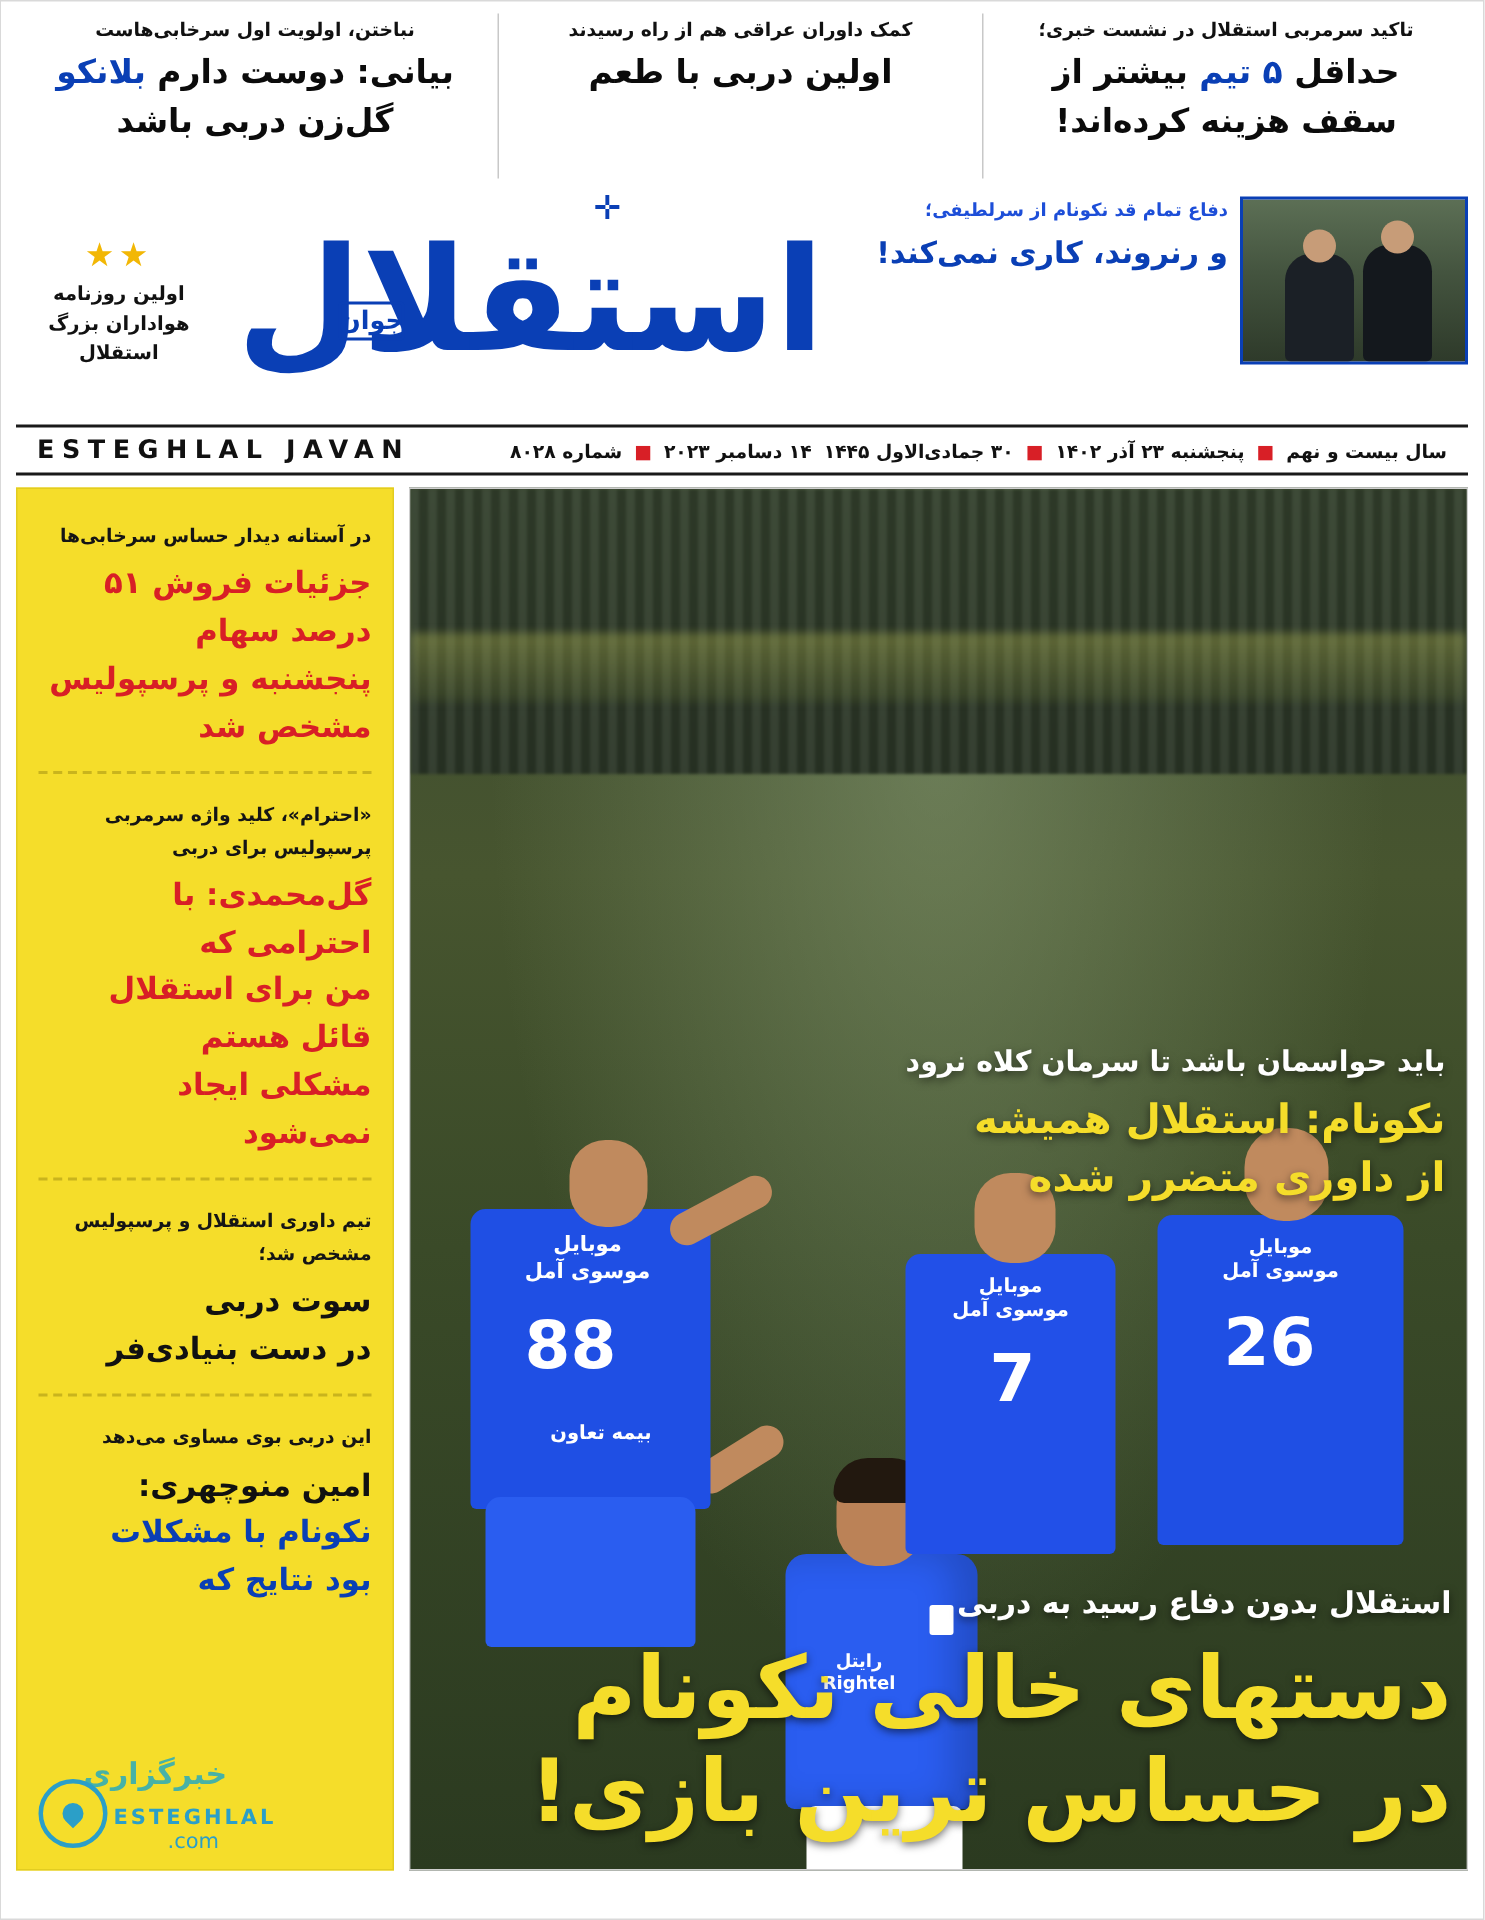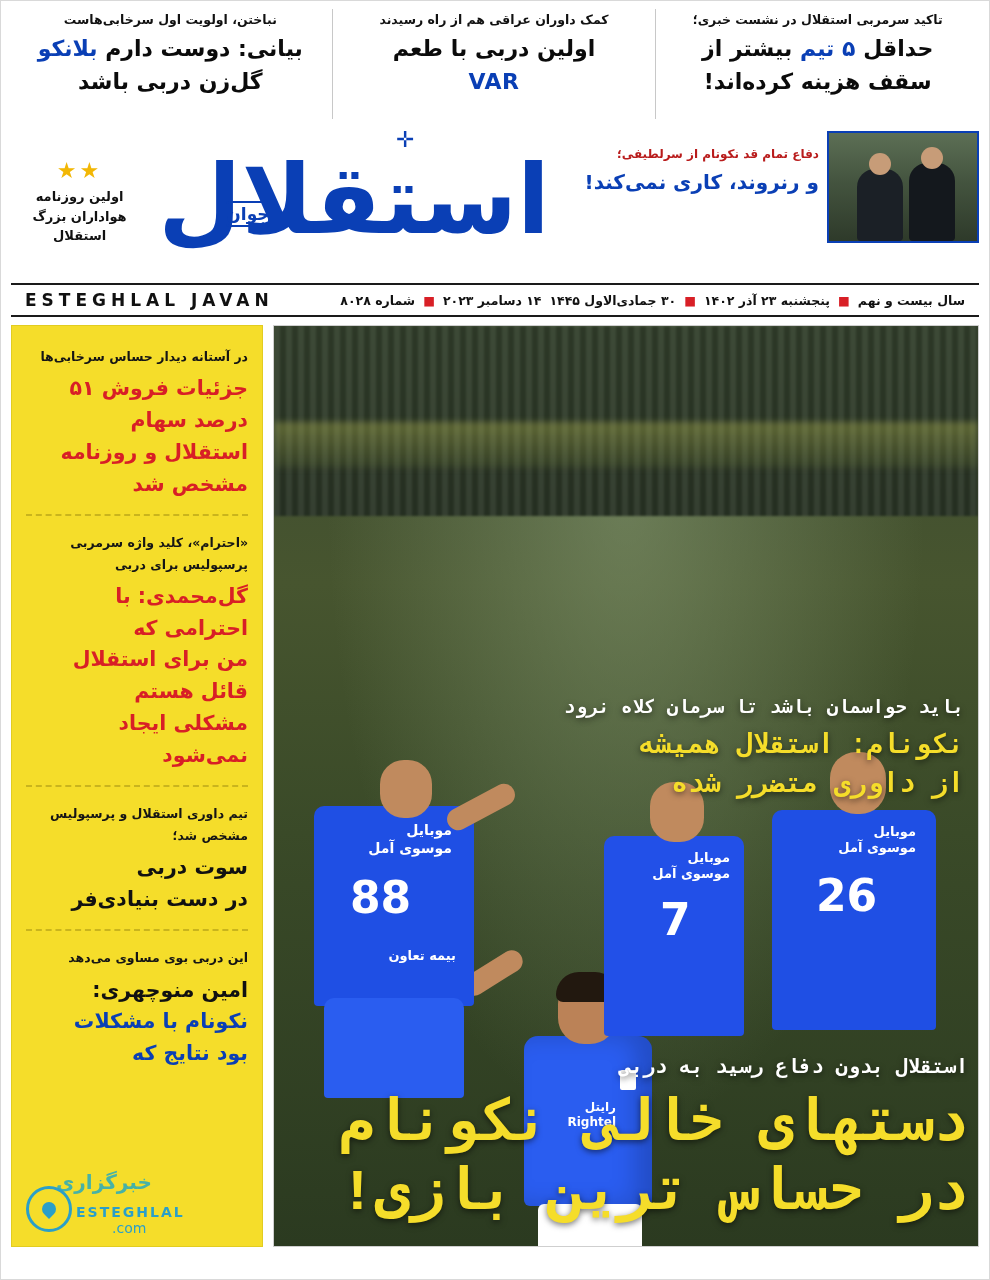--- a/index.html
+++ b/index.html
@@ -91,23 +91,22 @@
     background: #c79c78;
   }
   .photo-teaser .thumb .head.a { right: 34px; bottom: 72px; }
   .photo-teaser .thumb .head.b { right: 86px; bottom: 66px; }
   .photo-teaser .txt {
     flex: 1 1 auto;
     text-align: right;
     padding-left: 4px;
   }
   .photo-teaser .txt .kicker {
-    font-size: 12px; color: #b91c1c; line-height: 1.6; font-weight: 600;
+    font-size: 12px; color: #1d4ed8; line-height: 1.6; font-weight: 600;
     margin-bottom: 4px;
-    margin-top: 14px;
   }
   .photo-teaser .txt .headline {
     font-size: 20px; font-weight: 700; color: #0a3fb5; line-height: 1.45;
   }
   .plus-icon {
     position: absolute;
     left: 395px; top: 6px;
     color: #0a3fb5;
     font-size: 22px; font-weight: 700;
     line-height: 1;
@@ -289,33 +288,32 @@
   .p-main .armL { left: -64px; top: -74px; width: 66px; height: 22px; background:#c08a5e; border-radius: 12px; transform: rotate(-32deg); }
   .p-main .armR { left: 120px; top: -74px; width: 66px; height: 22px; background:#c08a5e; border-radius: 12px; transform: rotate(32deg); }
   .p-main .legs { left: 14px; top: 168px; width: 104px; height: 150px; background:#ffffff; border-radius: 6px; }
 
   .crest {
     position: absolute; width: 16px; height: 20px; background: #fff;
     border-radius: 2px;
   }
   .shirt-text {
     position: absolute; color: #fff; font-weight: 700; font-size: 12px;
-    line-height: 1.25; direction: rtl;
+    text-align: center; line-height: 1.25; direction: rtl;
   }
   .number {
     position: absolute; color: #fff; font-weight: 700; font-size: 44px;
     font-family: "DejaVu Sans", sans-serif;
   }
 
   
   .ov {
     position: absolute;
     direction: rtl;
     text-shadow: 0 2px 6px rgba(0,0,0,.55);
-    font-family: Liberation Mono, monospace;
   }
   .ov-mid { right: 14px; top: 368px; width: 540px; }
   .ov-mid .kicker {
     color: #fff; font-size: 19px; font-weight: 700; line-height: 1.5;
     margin-bottom: 4px;
   }
   .ov-mid .h {
     color: #f5dd2a; font-size: 27px; font-weight: 700; line-height: 1.48;
   }
 
@@ -344,21 +342,20 @@
       <div class="kicker">تاکید سرمربی استقلال در نشست خبری؛</div>
       <div class="headline">
         <span>حداقل </span><span class="blue">۵ تیم</span><span> بیشتر از</span>
       </div>
       <div class="headline">سقف هزینه کرده‌اند!</div>
     </div>
 
     <div class="teaser">
       <div class="kicker">کمک داوران عراقی هم از راه رسیدند</div>
       <div class="headline">اولین دربی با طعم</div>
-      <div class="headline"><span class="blue">VAR</span></div>
     </div>
 
     <div class="teaser">
       <div class="kicker">نباختن، اولویت اول سرخابی‌هاست</div>
       <div class="headline">
         <span>بیانی: دوست دارم </span><span class="blue">بلانکو</span>
       </div>
       <div class="headline">گل‌زن دربی باشد</div>
     </div>
 
@@ -471,21 +468,21 @@
         <div class="h1">دستهای خالی نکونام</div>
         <div class="h2">در حساس ترین بازی!</div>
       </div>
     </div>
 
     <div class="sidebar">
 
       <div class="side-item">
         <div class="kicker">در آستانه دیدار حساس سرخابی‌ها</div>
         <div class="headline red">جزئیات فروش ۵۱ درصد سهام</div>
-        <div class="headline red">استقلال و روزنامه</div>
+        <div class="headline red">پنجشنبه و پرسپولیس</div>
         <div class="headline red spaced">مشخص شد</div>
       </div>
 
       <div class="side-item">
         <div class="kicker" style="white-space:pre-line;">«احترام»، کلید واژه سرمربی
 پرسپولیس برای دربی</div>
         <div class="headline red">گل‌محمدی: با احترامی که</div>
         <div class="headline red">من برای استقلال قائل هستم</div>
         <div class="headline red">مشکلی ایجاد نمی‌شود</div>
       </div>

